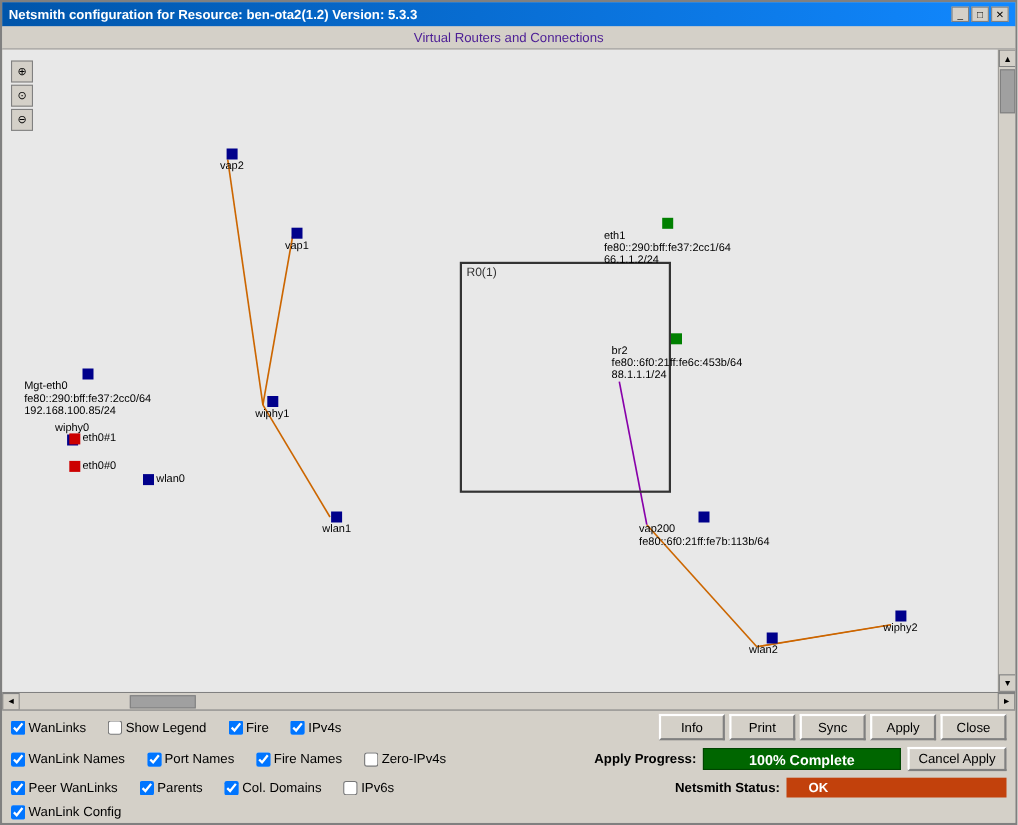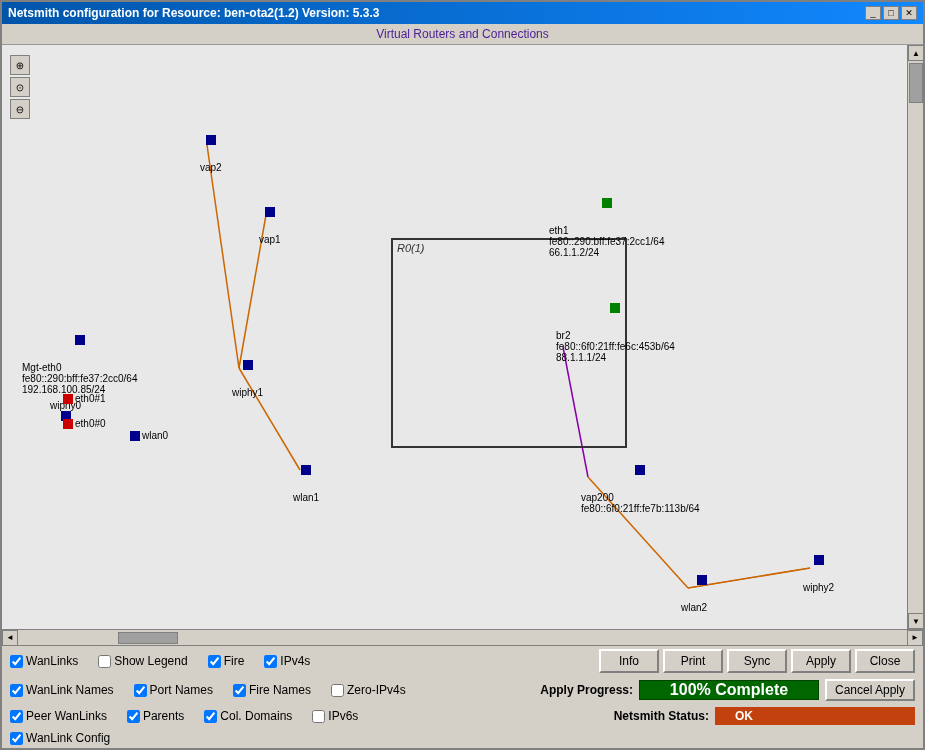--- a/index.html
+++ b/index.html
@@ -196,21 +196,21 @@
     }
     .progress-bar-container {
       flex: 1;
       height: 20px;
       background: #006600;
       border: 1px solid #004400;
       display: flex;
       align-items: center;
       justify-content: center;
       color: white;
-      font-size: 16px;
+      font-size: 13px;
       font-weight: bold;
     }
     .cancel-apply-btn {
       min-width: 90px;
       height: 22px;
       background: #d4d0c8;
       border: 2px solid #808080;
       border-top-color: #ffffff;
       border-left-color: #ffffff;
       cursor: pointer;
@@ -236,21 +236,21 @@
       align-items: center;
     }
     .node-square {
       width: 10px;
       height: 10px;
     }
     .node-label {
       font-size: 10px;
       color: #000;
       white-space: nowrap;
-      margin-top: 17px;
+      margin-top: 1px;
     }
     svg.connections {
       position: absolute;
       top: 0;
       left: 0;
       width: 100%;
       height: 100%;
       pointer-events: none;
     }
     .router-box {
@@ -300,21 +300,21 @@
 
         <line x1="586" y1="432" x2="686" y2="543" stroke="#cc6600" stroke-width="1.5"></line>
 
         <line x1="686" y1="543" x2="808" y2="523" stroke="#cc6600" stroke-width="1.5"></line>
 
         <line x1="808" y1="523" x2="686" y2="543" stroke="#cc6600" stroke-width="1"></line>
 
         <line x1="561" y1="302" x2="586" y2="432" stroke="#8800aa" stroke-width="1.5"></line>
       </svg>
 
-      <div class="router-box" style="left:389px; top:193px; width:236px; height:210px;font-style:italic;">
+      <div class="router-box" style="left:416px; top:193px; width:192px; height:210px;">
         <span class="router-label" style="top:2px; left:4px;">R0(1)</span>
       </div>
 
       <div class="node" style="left:198px; top:90px;">
         <div class="node-square" style="background:#00008b;"></div>
         <div class="node-label">vap2</div>
       </div>
 
       <div class="node" style="left:257px; top:162px;">
         <div class="node-square" style="background:#00008b;"></div>

